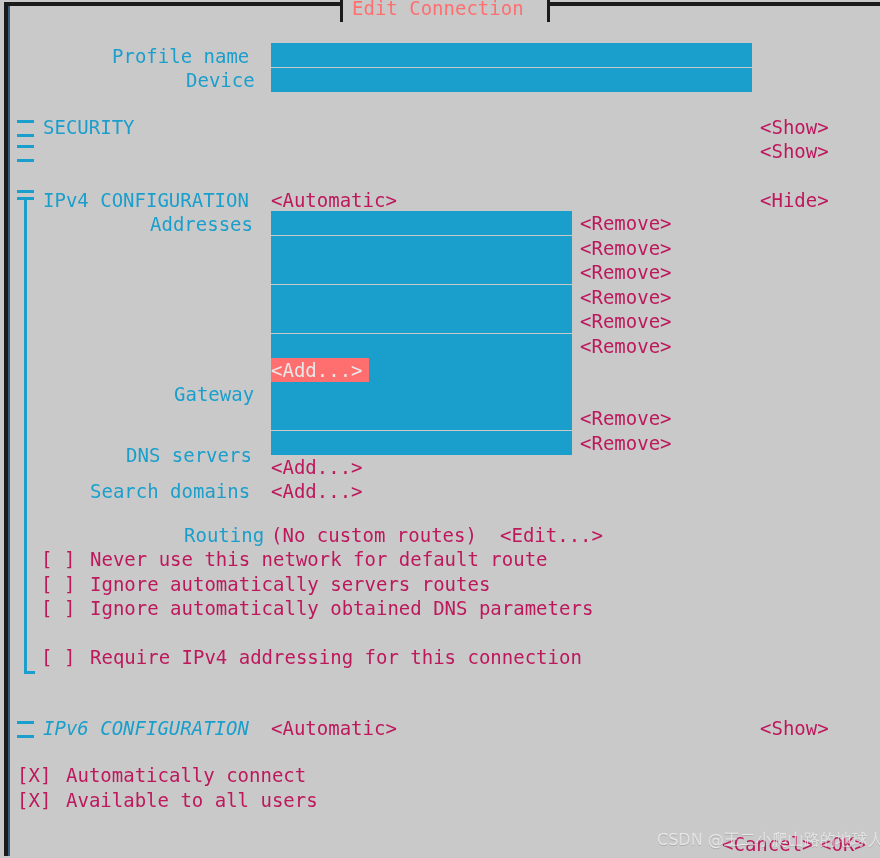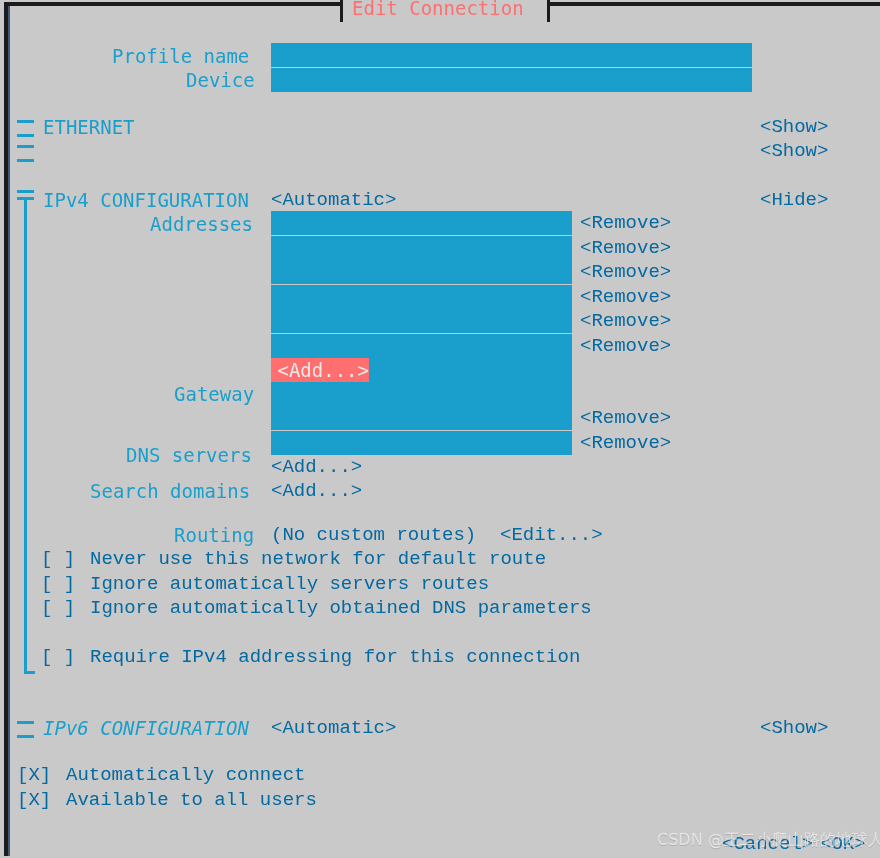--- a/index.html
+++ b/index.html
@@ -10,21 +10,20 @@
   #screen {
     position: relative;
     width: 880px;
     height: 856px;
     background: #c9c9c9;
     font-family: "DejaVu Sans Mono", "Liberation Mono", monospace;
     font-size: 19px;
     line-height: 24.6px;
     color: #111111;
     overflow: hidden;
-    text-align: right;
     -webkit-font-smoothing: none;
   }
 
   
   .frame-top {
     position: absolute;
     left: 4px; top: 2px;
     width: 876px; height: 4px;
     background: #1b1b1b;
   }
@@ -61,21 +60,21 @@
   }
 
   
   .row {
     position: absolute;
     white-space: pre;
     height: 24.6px;
   }
 
   .cy  { color: #1a9fcc; }      
-  .dk  { color: #0369a1; font-family: Liberation Mono, monospace; }      
+  .dk  { color: #be185d; }      
 
   
   .field {
     position: absolute;
     background: #1a9fcc;
     color: #ffffff;
     white-space: pre;
     height: 24px;
     box-sizing: border-box;
     overflow: hidden;
@@ -148,21 +147,21 @@
   <div class="field" style="left:271px; top:43px; width:481px;">
     
   </div>
 
   <div class="row cy" style="left:186px; top:68px;">Device</div>
   <div class="field" style="left:271px; top:68px; width:481px;">
     
   </div>
 
   <div class="tree-eq" style="left:17px; top:120px;"></div>
-  <div class="row cy" style="left:43px; top:115px;">ETHERNET</div>
+  <div class="row cy" style="left:43px; top:115px;">SECURITY</div>
   <div class="row dk" style="left:760px; top:115px;">&lt;Show&gt;</div>
 
   <div class="tree-eq" style="left:17px; top:145px;"></div>
   <div class="row dk" style="left:760px; top:139px;">&lt;Show&gt;</div>
 
   <div class="tree-tee" style="left:17px; top:190px;"></div>
   <div class="tree-tee2" style="left:17px; top:197px;"></div>
   <div class="tree-vline" style="left:24px; top:197px; height:477px;"></div>
   <div class="tree-foot" style="left:24px; top:671px;"></div>
 
@@ -219,21 +218,21 @@
   <div class="field" style="left:271px; top:431px; width:301px;">
     
   </div>
   <div class="row dk" style="left:580px; top:431px;">&lt;Remove&gt;</div>
 
   <div class="row dk" style="left:271px; top:455px;">&lt;Add...&gt;</div>
 
   <div class="row cy" style="left:90px; top:479px;">Search domains</div>
   <div class="row dk" style="left:271px; top:479px;">&lt;Add...&gt;</div>
 
-  <div class="row cy" style="left:174px; top:523px;">Routing</div>
+  <div class="row cy" style="left:184px; top:523px;">Routing</div>
   <div class="row dk" style="left:271px; top:523px;">(No custom routes)</div>
   <div class="row dk" style="left:500px; top:523px;">&lt;Edit...&gt;</div>
 
   <div class="row dk" style="left:41px; top:547px;">[ ]</div>
   <div class="row dk" style="left:90px; top:547px;">Never use this network for default route</div>
 
   <div class="row dk" style="left:41px; top:572px;">[ ]</div>
   <div class="row dk" style="left:90px; top:572px;">Ignore automatically servers routes</div>
 
   <div class="row dk" style="left:41px; top:596px;">[ ]</div>

